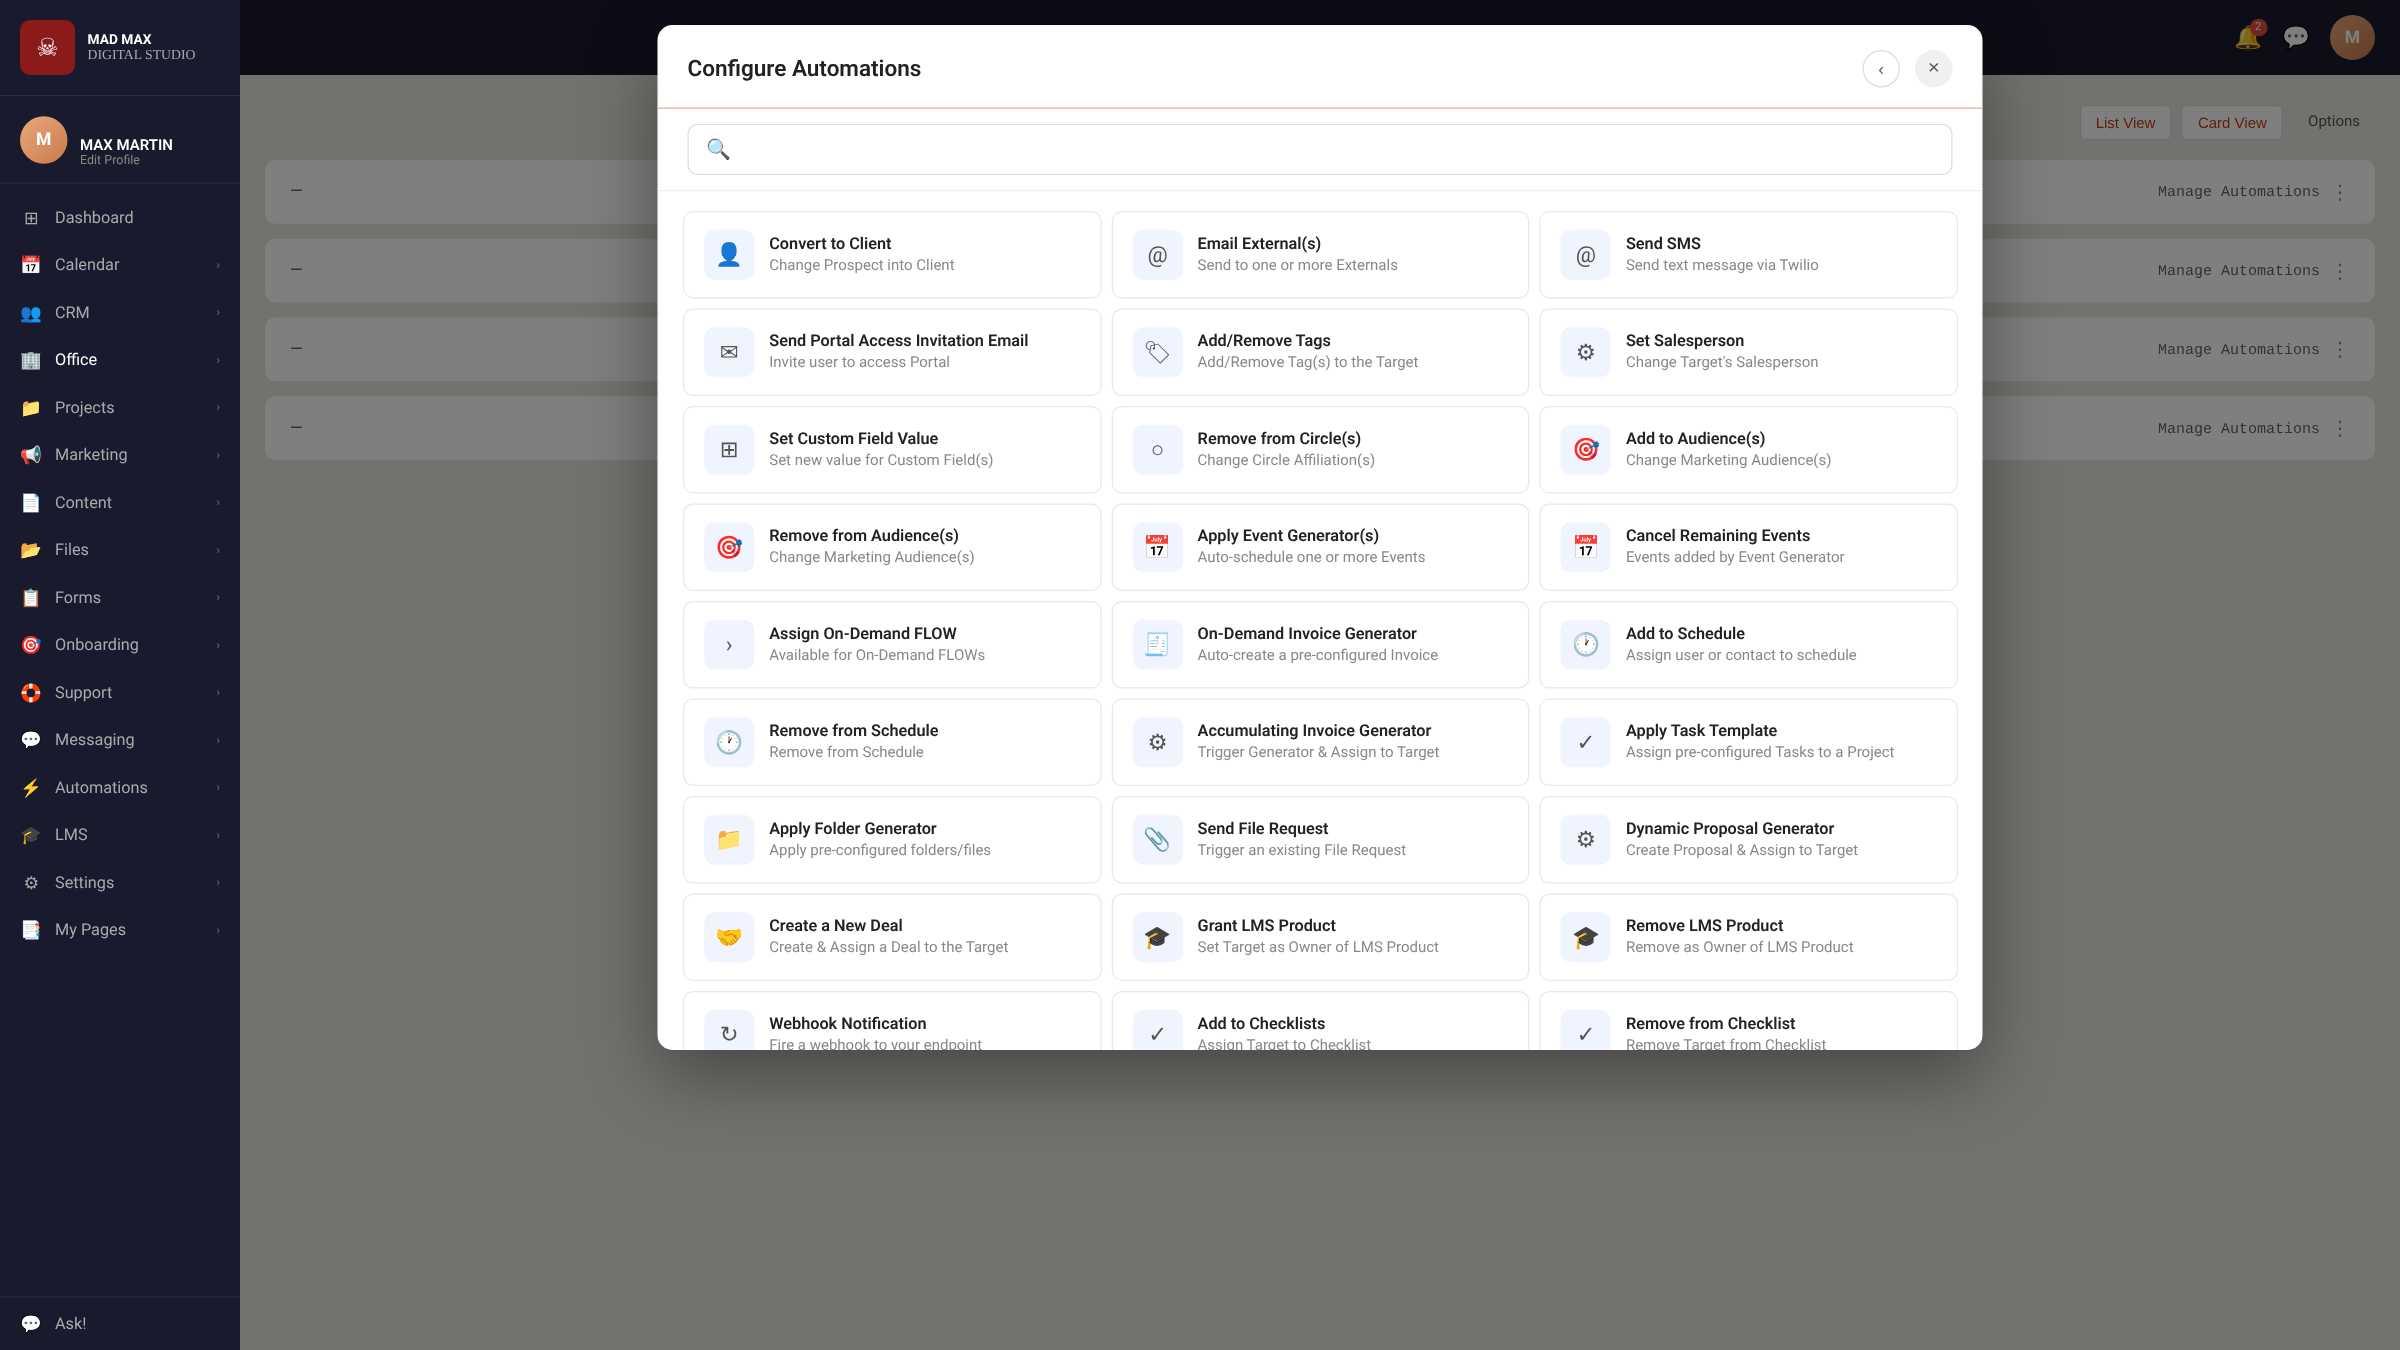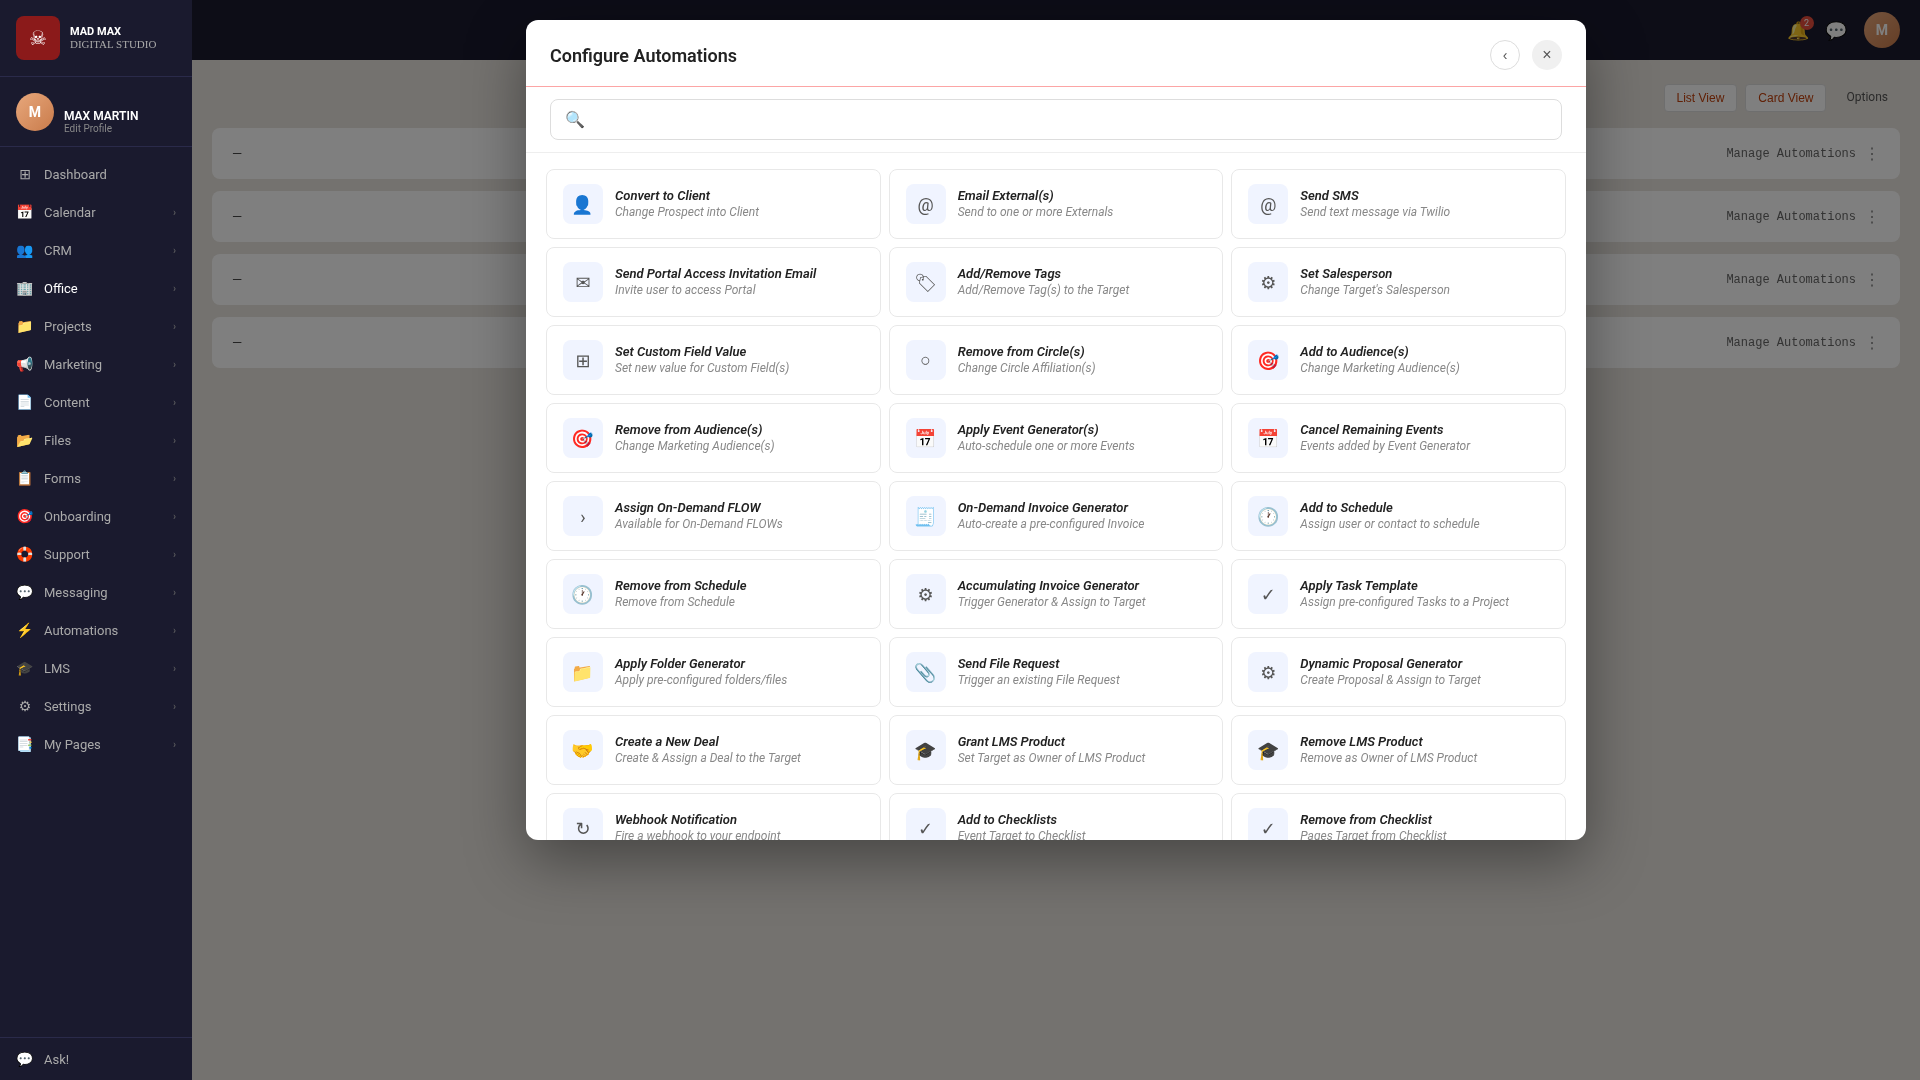--- a/index.html
+++ b/index.html
@@ -348,21 +348,21 @@
       border-radius: 8px;
       background: #f0f4ff;
       display: flex;
       align-items: center;
       justify-content: center;
       font-size: 18px;
       flex-shrink: 0;
       color: #555;
     }
 
-    .auto-card-text { flex: 1; font-style: italic; }
+    .auto-card-text { flex: 1; }
     .auto-card-title {
       font-size: 13px;
       font-weight: 600;
       color: #222;
       margin-bottom: 2px;
     }
     .auto-card-desc {
       font-size: 12px;
       color: #888;
       line-height: 1.3;
@@ -758,28 +758,28 @@
               <div class="auto-card-icon">↻</div>
               <div class="auto-card-text">
                 <div class="auto-card-title">Webhook Notification</div>
                 <div class="auto-card-desc">Fire a webhook to your endpoint</div>
               </div>
             </div>
             <div class="auto-card">
               <div class="auto-card-icon">✓</div>
               <div class="auto-card-text">
                 <div class="auto-card-title">Add to Checklists</div>
-                <div class="auto-card-desc">Event Target to Checklist</div>
+                <div class="auto-card-desc">Assign Target to Checklist</div>
               </div>
             </div>
             <div class="auto-card">
               <div class="auto-card-icon">✓</div>
               <div class="auto-card-text">
                 <div class="auto-card-title">Remove from Checklist</div>
-                <div class="auto-card-desc">Pages Target from Checklist</div>
+                <div class="auto-card-desc">Remove Target from Checklist</div>
               </div>
             </div>
           </div>
 
       </div>
     </div>
   </div>
 </div>
 
 </body></html>

